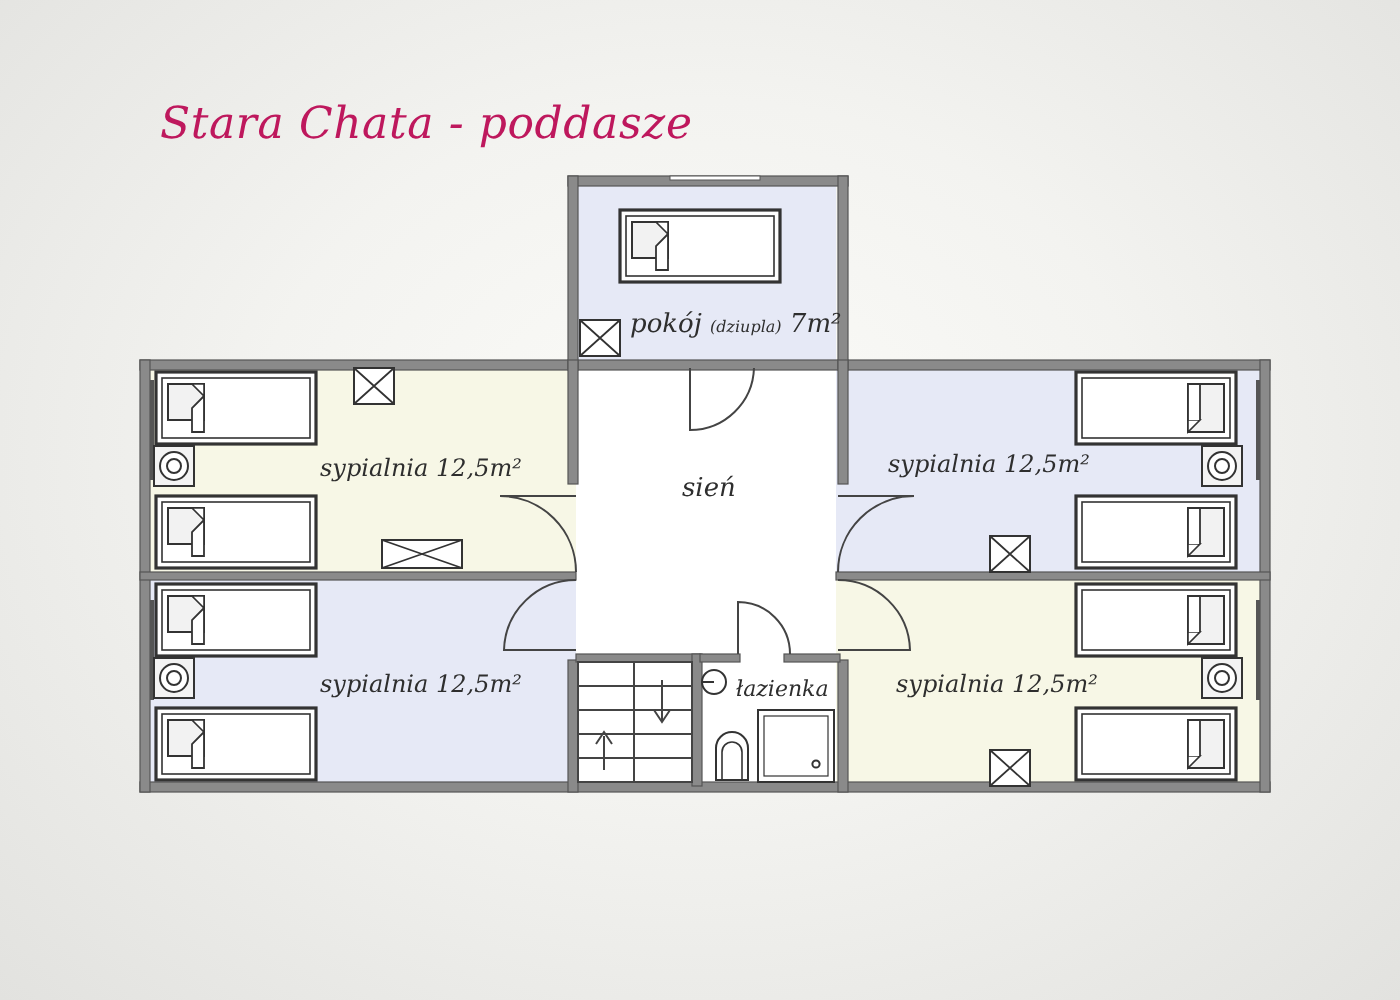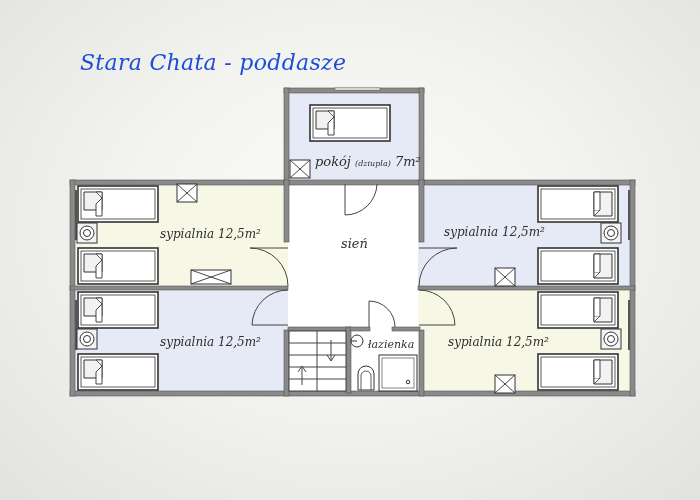--- a/index.html
+++ b/index.html
@@ -4,21 +4,21 @@
 <style>
   html, body { margin:0; padding:0; }
   body {
     width:700px; height:500px; overflow:hidden; position:relative;
     background: radial-gradient(ellipse at 50% 45%, #fbfbf8 0%, #f3f3f0 45%, #e2e2df 100%);
     font-family: "DejaVu Serif", serif;
   }
   .title {
     position:absolute; left:80px; top:50px;
     font-family:"DejaVu Serif", serif; font-style:italic;
-    font-size:22px; color:#1d4ed8; letter-spacing:0.3px;
+    font-size:22px; color:#be185d; letter-spacing:0.3px;
   }
   svg { position:absolute; left:0; top:0; }
   .lbl { font-family:"DejaVu Serif", serif; font-style:italic; fill:#2e2e2e; }
 </style>
 </head>
 <body>
 
 <div class="title">Stara Chata - poddasze</div>
 
 <svg width="700" height="500" viewBox="0 0 700 500">

